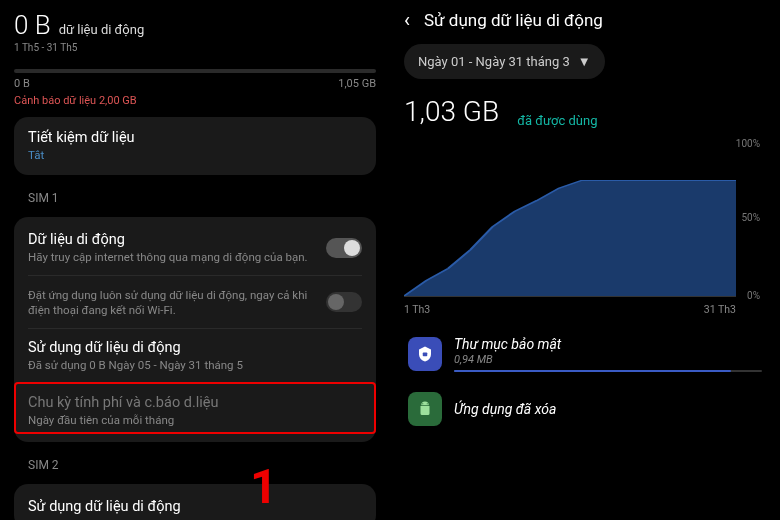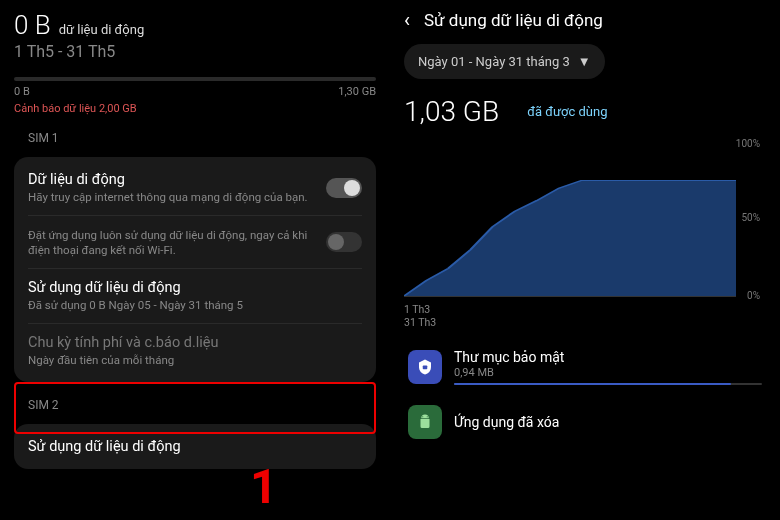--- a/index.html
+++ b/index.html
@@ -17,21 +17,21 @@
       overflow: hidden;
       position: relative;
     }
     .screen1 { padding: 0 14px; }
     .screen2 { padding: 0 14px; }
 
     
     .data-header { padding: 10px 0 4px; }
     .data-big { font-size: 26px; font-weight: 300; display: inline; }
     .data-sub { font-size: 13px; color: #ddd; display: inline; margin-left: 4px; }
-    .date-range { font-size: 16px; color: #888; margin-top: 2px; }
+    .date-range { font-size: 10px; color: #888; margin-top: 2px; }
     .progress-bg { height: 4px; background: #2a2a2a; border-radius: 2px; margin-top: 12px; }
     .progress-labels { display: flex; justify-content: space-between; font-size: 11px; color: #888; margin-top: 4px; }
     .warning { font-size: 11px; color: #d55; margin-top: 4px; }
     .card {
       background: #1a1a1a; border-radius: 14px;
       padding: 12px 14px; margin-top: 10px;
     }
     .item { padding: 10px 0; display: flex; justify-content: space-between; align-items: center; }
     .item-text { flex: 1; }
     .item-title { font-size: 14.5px; color: #fff; }
@@ -60,34 +60,34 @@
     
     .hdr2 { display: flex; align-items: center; padding: 8px 0 6px; gap: 14px; }
     .back { font-size: 20px; color: #fff; }
     .hdr2-title { font-size: 17px; color: #fff; }
     .period-row {
       background: #1a1a1a; border-radius: 18px; padding: 10px 14px;
       font-size: 13px; color: #ccc; display: inline-flex; align-items: center; gap: 8px;
       margin-top: 6px;
       justify-content: flex-end;
     }
-    .used-row { margin-top: 16px; display: flex; align-items: center; gap: 28px; }
+    .used-row { margin-top: 16px; display: flex; align-items: flex-end; gap: 18px; }
     .used-big { font-size: 28px; font-weight: 300; }
-    .used-sub { font-size: 13px; color: #7dd3fc; }
+    .used-sub { font-size: 13px; color: #14b8a6; }
     .chart-wrap { position: relative; height: 155px; margin-top: 14px; }
     .y-label { position: absolute; right: 6px; font-size: 10px; color: #777; }
     .y100 { top: -4px; } .y50 { top: 70px; } .y0 { bottom: -4px; }
     .chart-area {
       position: absolute; left: 0; right: 30px; top: 0; bottom: 0;
       border-bottom: 1px solid #333;
     }
     .chart-svg { width: 100%; height: 100%; }
-    .x-labels { display: flex; justify-content: flex-end; margin-top: 6px; margin-right: 30px; font-size: 10.5px; color: #888; flex-direction: column; }
+    .x-labels { display: flex; justify-content: space-between; margin-top: 6px; margin-right: 30px; font-size: 10.5px; color: #888; }
     .desc { font-size: 12px; color: #ccc; line-height: 1.4; margin-top: 14px; }
-    .app-list { margin-top: 10px; }
+    .app-list { margin-top: 10px; font-style: italic; }
     .app-item { display: flex; align-items: center; gap: 12px; padding: 10px 4px; }
     .app-icon {
       width: 34px; height: 34px; border-radius: 8px;
       display: flex; align-items: center; justify-content: center;
       flex-shrink: 0;
     }
     .app-icon.blue { background: #3a4db8; }
     .app-icon.green { background: #2a6b3a; }
     .app-info { flex: 1; }
     .app-name { font-size: 14px; color: #fff; }
@@ -100,24 +100,28 @@
 
 <div class="screen screen1">
   <div class="data-header">
     <span class="data-big">0 B</span>
     <span class="data-sub">dữ liệu di động</span>
     <div class="date-range">1 Th5 - 31 Th5</div>
   </div>
   <div class="progress-bg"></div>
   <div class="progress-labels">
     <span>0 B</span>
-    <span>1,30 GB</span>
+    <span>1,05 GB</span>
   </div>
   <div class="warning">Cảnh báo dữ liệu 2,00 GB</div>
 
+  <div class="card">
+    <div class="item-title">Tiết kiệm dữ liệu</div>
+    <div class="item-sub blue">Tắt</div>
+  </div>
 
   <div class="section-hdr">SIM 1</div>
 
   <div class="card" style="padding:4px 14px;">
     <div class="item">
       <div class="item-text">
         <div class="item-title">Dữ liệu di động</div>
         <div class="item-sub">Hãy truy cập internet thông qua mạng di động của bạn.</div>
       </div>
       <div class="toggle"></div>

